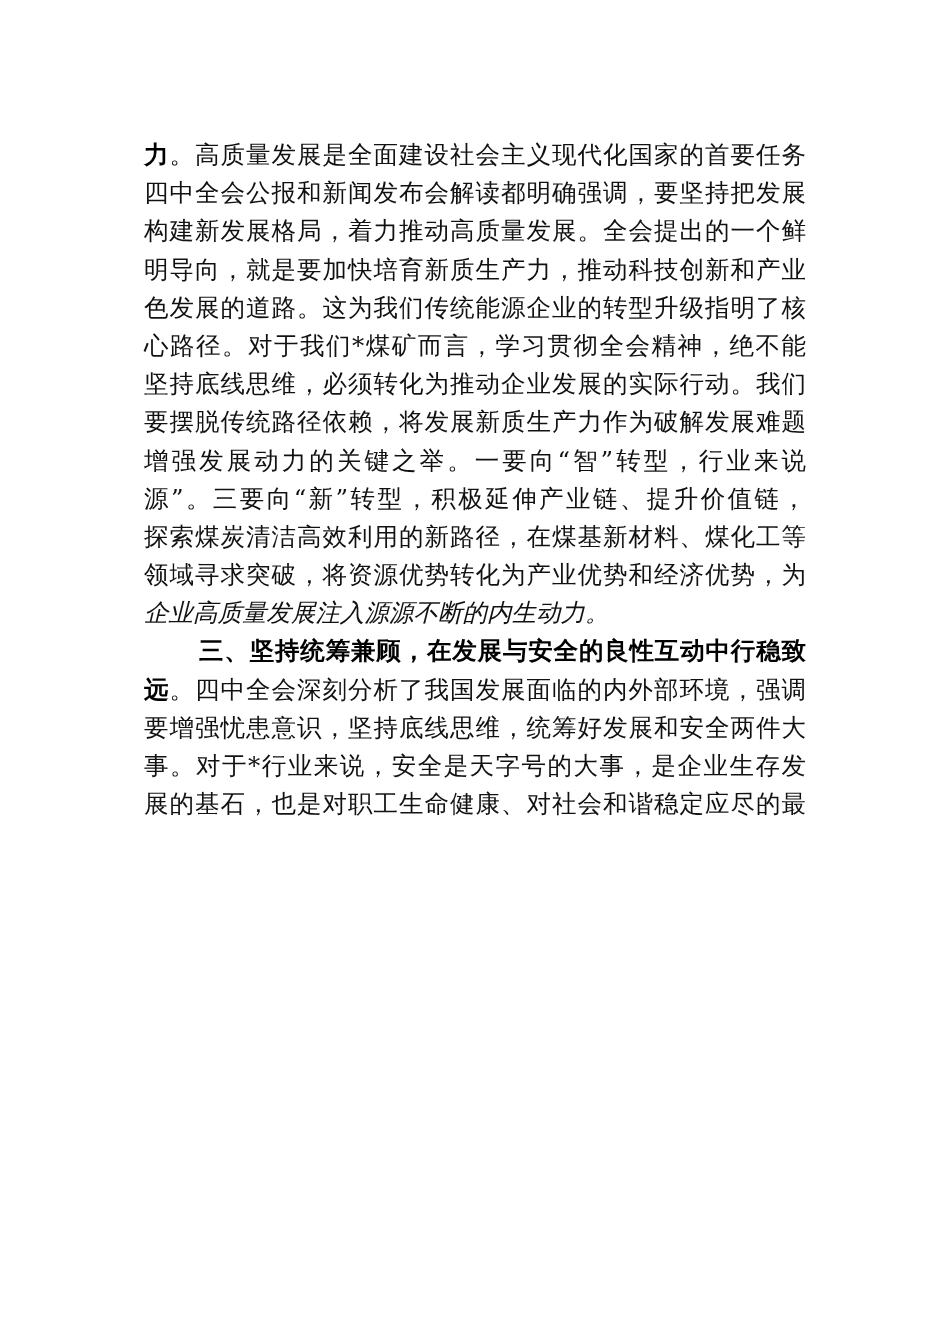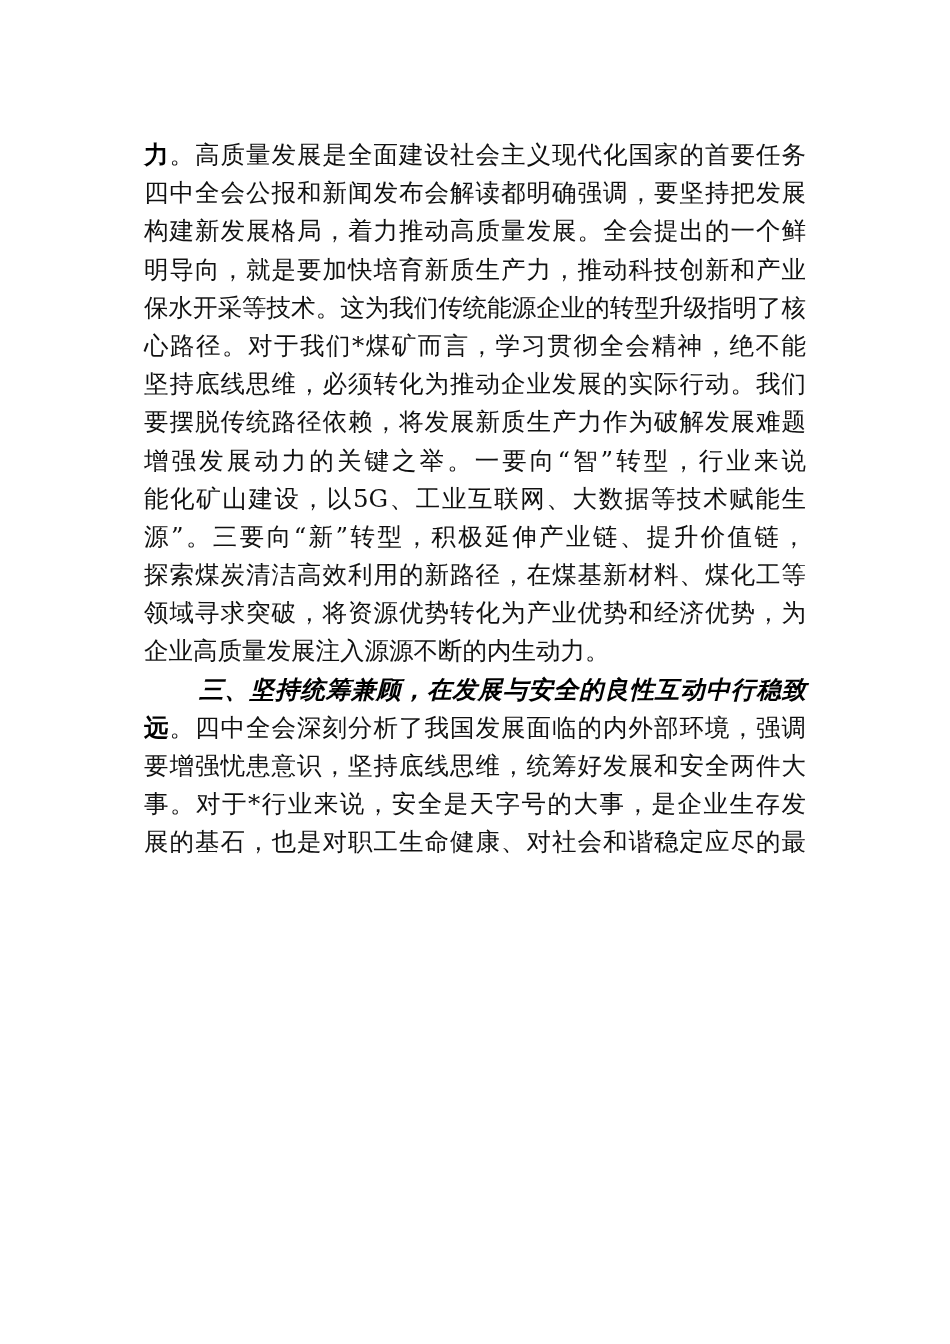--- a/index.html
+++ b/index.html
@@ -25,47 +25,46 @@
       font-family: "DejaVu Serif", "Liberation Serif", serif;
       font-size: 24.5px;
       color: #111111;
       white-space: nowrap;
       text-align: justify;
       text-align-last: justify;
       letter-spacing: 0px;
     }
     .line.last {
       text-align-last: left;
+      font-style: italic;
     }
     .bold {
       font-family: "DejaVu Sans", "Liberation Sans", sans-serif;
       font-weight: bold;
       color: #000000;
     }
     .indent {
       padding-left: 55px;
-      font-style: italic;
     }
   </style>
 </head>
 <body>
 
 <div class="page">
 
   <div>
     <div class="line"><span class="bold">力</span><span>。高质量发展是全面建设社会主义现代化国家的首要任务</span></div>
     <div class="line">四中全会公报和新闻发布会解读都明确强调，要坚持把发展</div>
     <div class="line">构建新发展格局，着力推动高质量发展。全会提出的一个鲜</div>
     <div class="line">明导向，就是要加快培育新质生产力，推动科技创新和产业</div>
-    <div class="line">保水开采等技术。这为我们传统能源企业的转型升级指明了核</div>
+    <div class="line">色发展的道路。这为我们传统能源企业的转型升级指明了核</div>
     <div class="line">心路径。对于我们*煤矿而言，学习贯彻全会精神，绝不能</div>
     <div class="line">坚持底线思维，必须转化为推动企业发展的实际行动。我们</div>
     <div class="line">要摆脱传统路径依赖，将发展新质生产力作为破解发展难题</div>
     <div class="line">增强发展动力的关键之举。一要向“智”转型，行业来说</div>
-    <div class="line">能化矿山建设，以5G、工业互联网、大数据等技术赋能生</div>
     <div class="line">源”。三要向“新”转型，积极延伸产业链、提升价值链，</div>
     <div class="line">探索煤炭清洁高效利用的新路径，在煤基新材料、煤化工等</div>
     <div class="line">领域寻求突破，将资源优势转化为产业优势和经济优势，为</div>
     <div class="line last">企业高质量发展注入源源不断的内生动力。</div>
   </div>
 
   <div>
     <div class="line indent bold">三、坚持统筹兼顾，在发展与安全的良性互动中行稳致</div>
     <div class="line"><span class="bold">远</span><span>。四中全会深刻分析了我国发展面临的内外部环境，强调</span></div>
     <div class="line">要增强忧患意识，坚持底线思维，统筹好发展和安全两件大</div>

